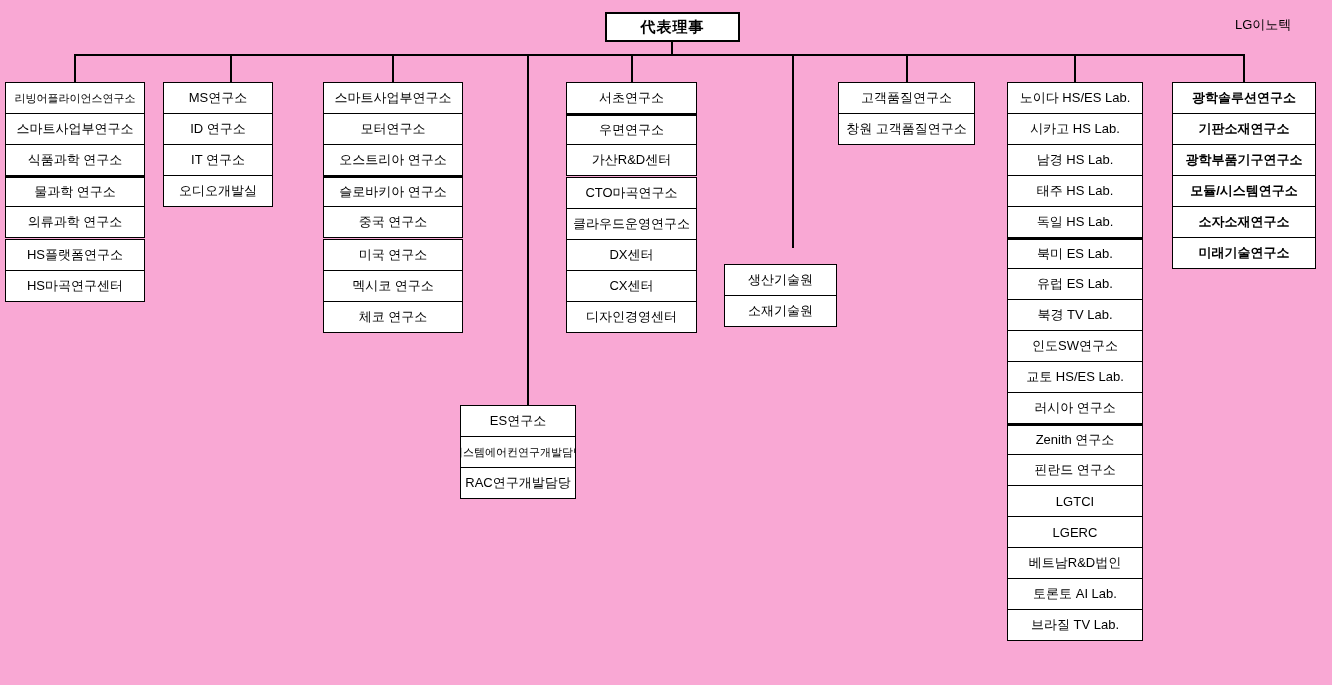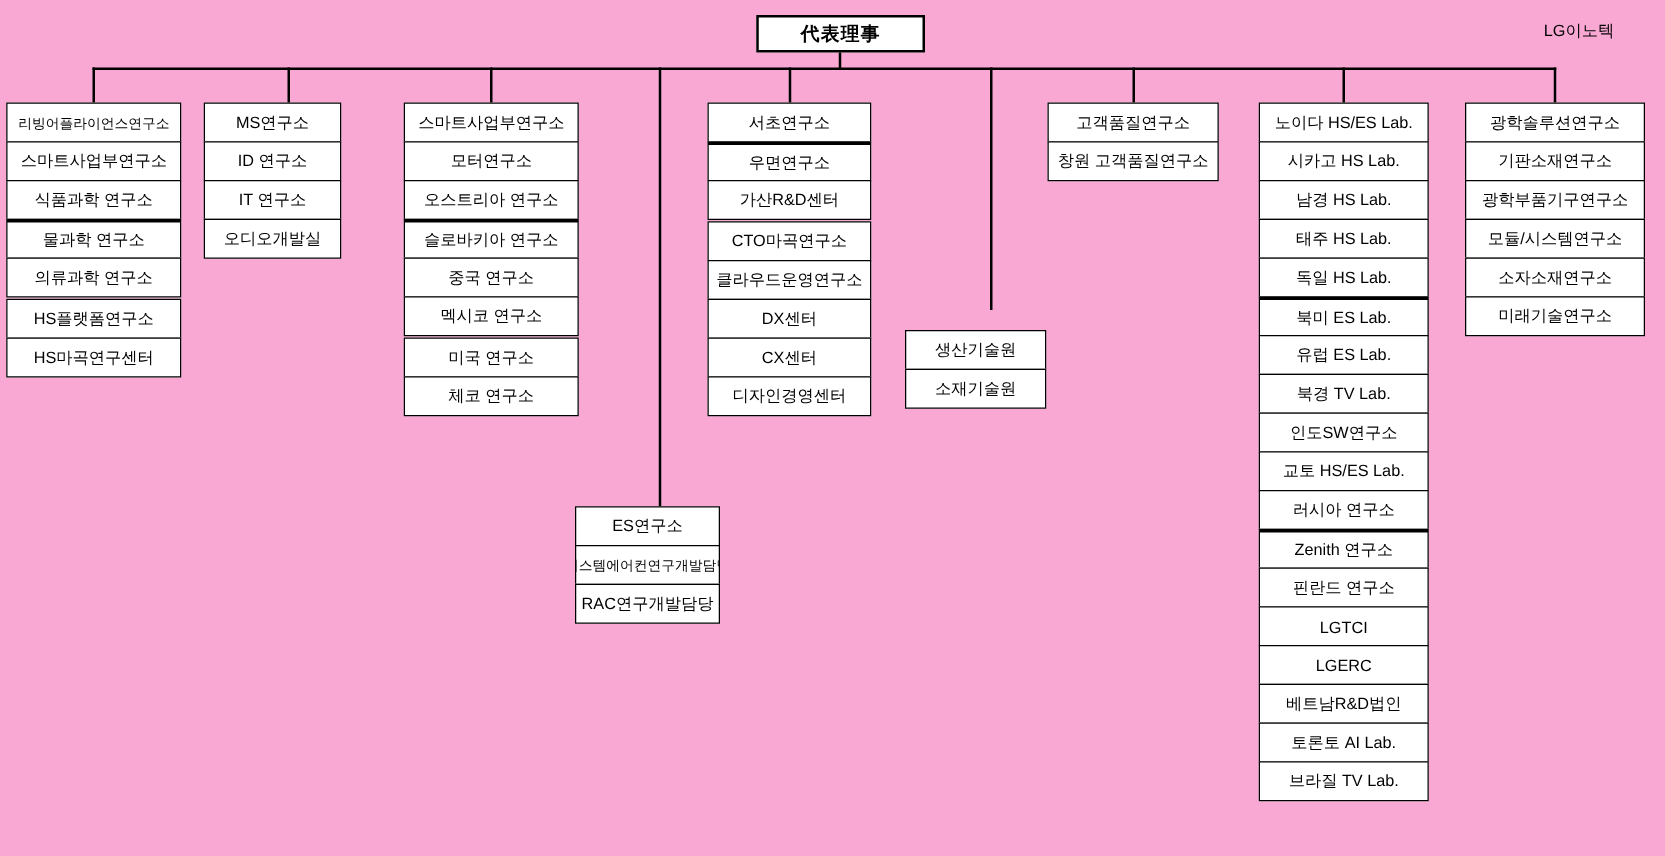--- a/index.html
+++ b/index.html
@@ -83,22 +83,22 @@
         <div class="org-box">ID 연구소</div>
         <div class="org-box">IT 연구소</div>
         <div class="org-box">오디오개발실</div>
       </div>
       <div class="org-col" style="left: 323px; top: 82px; width: 140px;">
         <div class="org-box first">스마트사업부연구소</div>
         <div class="org-box">모터연구소</div>
         <div class="org-box">오스트리아 연구소</div>
         <div class="org-box divider-thick">슬로바키아 연구소</div>
         <div class="org-box">중국 연구소</div>
+        <div class="org-box divider-double">미국 연구소</div>
         <div class="org-box">멕시코 연구소</div>
-        <div class="org-box divider-double">미국 연구소</div>
         <div class="org-box">체코 연구소</div>
       </div>
       <div class="org-col" style="left: 460px; top: 405px; width: 116px;">
         <div class="org-box first">ES연구소</div>
         <div class="org-box small">시스템에어컨연구개발담당</div>
         <div class="org-box">RAC연구개발담당</div>
       </div>
       <div class="org-col" style="left: 566px; top: 82px; width: 131px;">
         <div class="org-box first">서초연구소</div>
         <div class="org-box divider-thick">우면연구소</div>
@@ -130,21 +130,21 @@
         <div class="org-box">교토 HS/ES Lab.</div>
         <div class="org-box">러시아 연구소</div>
         <div class="org-box divider-thick">Zenith 연구소</div>
         <div class="org-box">핀란드 연구소</div>
         <div class="org-box">LGTCI</div>
         <div class="org-box">LGERC</div>
         <div class="org-box">베트남R&amp;D법인</div>
         <div class="org-box">토론토 AI Lab.</div>
         <div class="org-box">브라질 TV Lab.</div>
       </div>
-      <div class="org-col" style="left: 1172px; top: 82px; width: 144px;">
+      <div class="org-col" style="left: 1172px; top: 82px; width: 144px; font-weight: bold;">
         <div class="org-box first">광학솔루션연구소</div>
         <div class="org-box">기판소재연구소</div>
         <div class="org-box">광학부품기구연구소</div>
         <div class="org-box">모듈/시스템연구소</div>
         <div class="org-box">소자소재연구소</div>
         <div class="org-box">미래기술연구소</div>
       </div>
     </div>
 </div>
 

